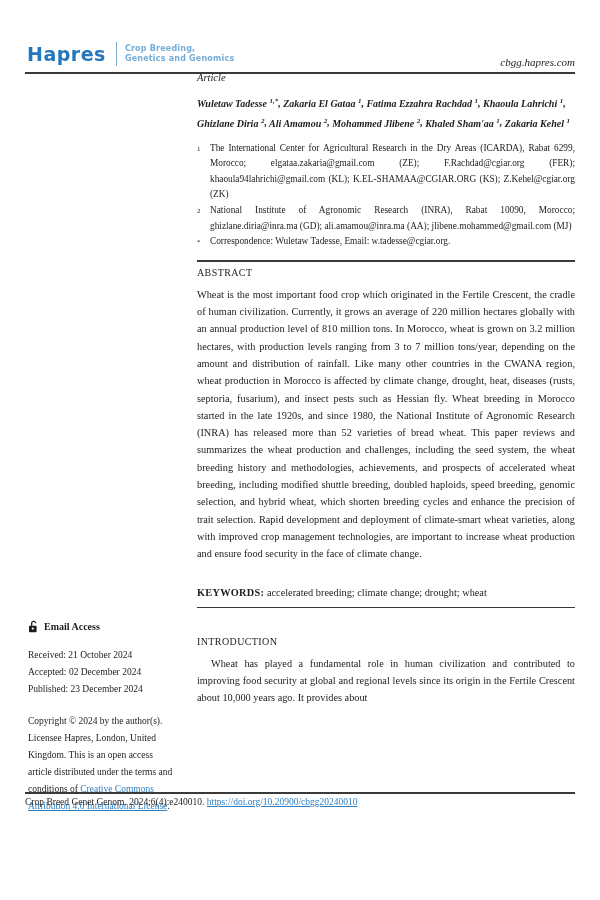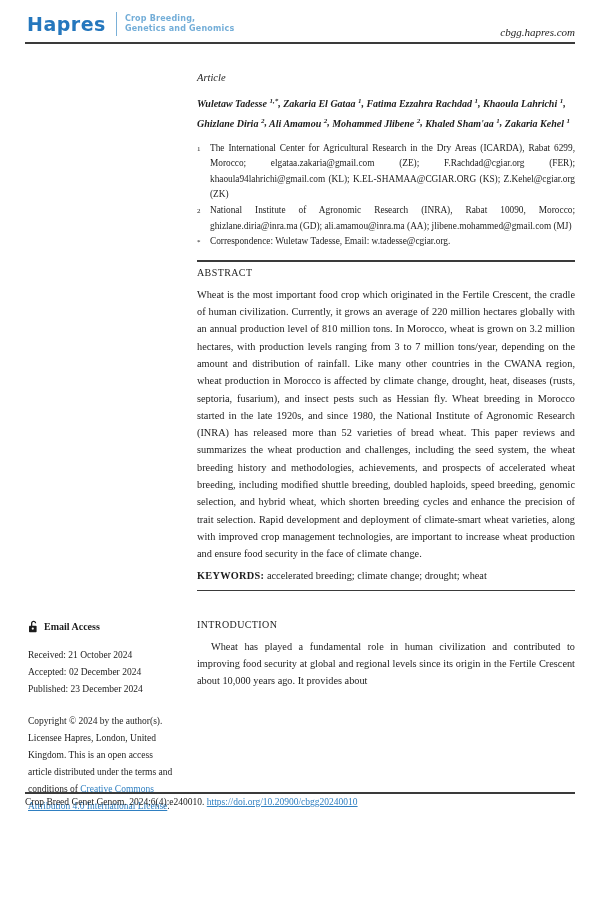--- a/index.html
+++ b/index.html
@@ -4,21 +4,21 @@
 <style>
   * { margin:0; padding:0; box-sizing:border-box; }
   html,body { background:#888; }
   .page {
     position:relative; width:600px; height:900px; background:#ffffff;
     margin:0 auto; overflow:hidden;
     font-family:"Liberation Serif", serif; color:#1c1c1c;
   }
   
   .header {
-    position:absolute; left:25px; right:25px; top:12px; height:32px;
+    position:absolute; left:25px; right:25px; top:42px; height:32px;
     border-bottom:2px solid #3a3a3a;
   }
   .brand { position:absolute; left:2px; top:0; display:flex; align-items:center; }
   .brand-logo {
     font-family:"DejaVu Sans", sans-serif; font-weight:bold;
     font-size:19px; color:#2577bd; letter-spacing:0.5px;
   }
   .brand-divider { width:1px; height:24px; background:#7ab0d8; margin:0 8px 0 10px; }
   .brand-journal {
     font-family:"DejaVu Sans", sans-serif; font-size:8px; line-height:10px;
@@ -35,21 +35,21 @@
   .authors { font-size:10px; font-weight:bold; line-height:16px; margin-top:10px; text-align:left;font-style:italic; }
   .authors sup { font-size:7px; }
   .affiliations { margin-top:9px; font-size:9.3px; line-height:15.6px; }
   .aff-row { display:flex; }
   .aff-marker { width:13px; flex:0 0 13px; font-size:7px; padding-top:1px; }
   .aff-text { flex:1; text-align:justify; }
   .rule { border:none; border-top:2px solid #3a3a3a; margin-top:9px; }
   .rule-thin { border:none; border-top:1.5px solid #3a3a3a; margin-top:6px; }
   .section-heading { font-size:10px; font-weight:normal; letter-spacing:0.4px; margin-top:5px; }
   .abstract-text { font-size:10.3px; line-height:17.3px; text-align:justify; margin-top:8px; }
-  .keywords-line { font-size:10.3px; line-height:17px; margin-top:4px; }
+  .keywords-line { font-size:10.3px; line-height:17px; margin-top:21px; }
   .keywords-line b { letter-spacing:0.3px; }
   .intro-heading { margin-top:28px; }
   .intro-text { font-size:10.3px; line-height:17.3px; text-align:justify; margin-top:8px; text-indent:14px; }
   
   .sidebar { position:absolute; left:28px; top:620px; width:145px; }
   .open-access { display:flex; align-items:center; font-size:10px; font-weight:bold; }
   .oa-icon { margin-right:5px; display:inline-flex; }
   .dates { margin-top:14px; font-size:9.5px; line-height:17px; }
   .copyright { margin-top:15px; font-size:9.5px; line-height:17px; }
   .license-link { color:#2f7fc1; text-decoration:underline; }

